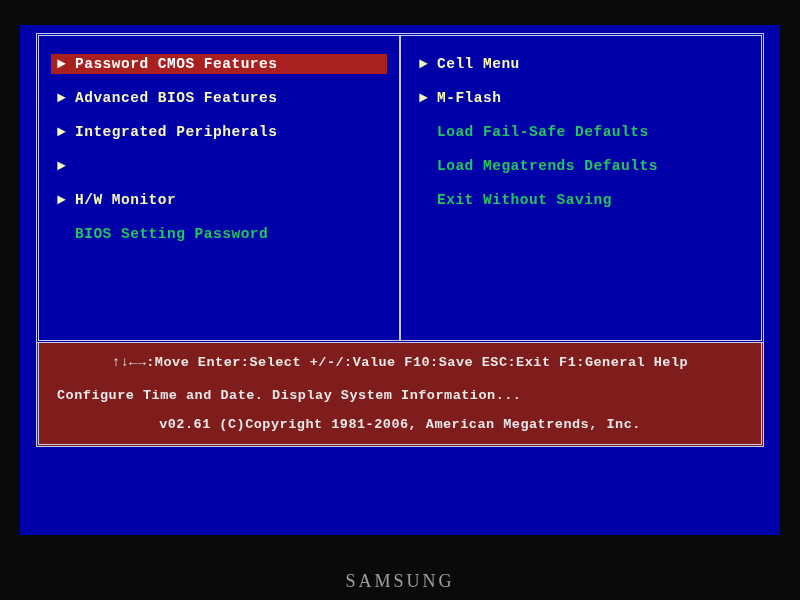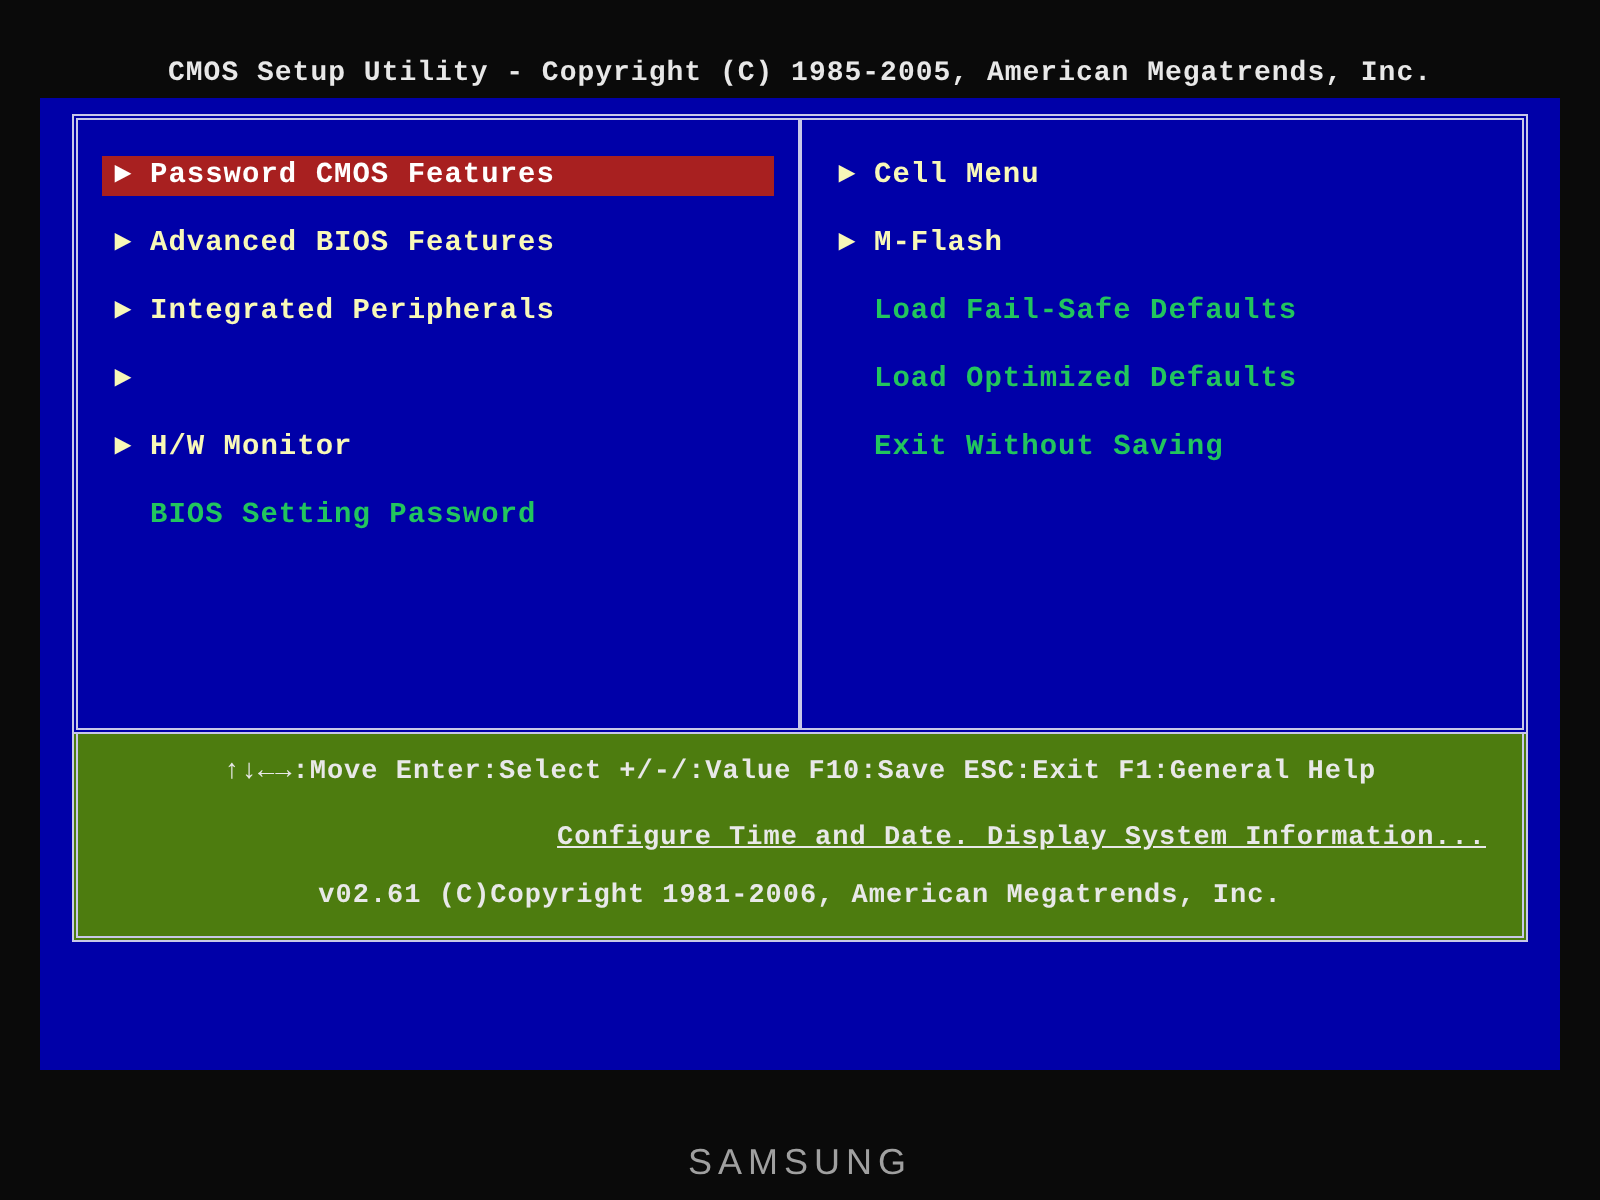--- a/index.html
+++ b/index.html
@@ -79,53 +79,49 @@
     }
     .bottom-box {
       border: 3px double #c8c8e8;
       border-top: none;
       margin: 0 16px;
       padding: 12px 18px;
       color: #e8e8e8;
       font-size: 13.5px;
       font-weight: bold;
       letter-spacing: 0.5px;
-      background: #4d7c0f;
+      background: #7f1d1d;
     }
     .help-line1, .help-line2 {
       text-align: center;
       margin-bottom: 2px;
     }
     .desc-line {
-      text-align: right;
+      text-align: left;
       margin: 18px 0 4px 0;
-      text-decoration: underline;
     }
     .copyright-line {
       text-align: center;
       margin-top: 14px;
     }
     .monitor-brand {
       position: absolute;
       bottom: 8px;
       left: 50%;
       transform: translateX(-50%);
       color: #a0a0a0;
-      font-family: Liberation Sans, sans-serif;
+      font-family: Liberation Serif, serif;
       font-size: 18px;
       letter-spacing: 3px;
     }
   </style>
 </head>
 <body>
 
 <div class="screen">
-  <div class="header">
-    <span>CMOS Setup Utility - Copyright (C) 1985-2005, American Megatrends, Inc.</span>
-  </div>
 
   <div class="main-box">
     <div class="col col-left" id="col-left">
         <div class="menu-item selected">
           <span class="arrow">►</span>
           <span>Password CMOS Features</span>
         </div>
         <div class="menu-item">
           <span class="arrow">►</span>
           <span>Advanced BIOS Features</span>
@@ -154,21 +150,21 @@
         <div class="menu-item">
           <span class="arrow">►</span>
           <span>M-Flash</span>
         </div>
         <div class="menu-item no-arrow">
           <span class="arrow-space"></span>
           <span>Load Fail-Safe Defaults</span>
         </div>
         <div class="menu-item no-arrow">
           <span class="arrow-space"></span>
-          <span>Load Optimized Defaults</span>
+          <span>Load Megatrends Defaults</span>
         </div>
         <div class="menu-item no-arrow">
           <span class="arrow-space"></span>
           <span>Exit Without Saving</span>
         </div>
       </div>
   </div>
 
   <div class="bottom-box">
     <div class="help-line1">↑↓←→:Move  Enter:Select  +/-/:Value  F10:Save  ESC:Exit  F1:General Help</div>

